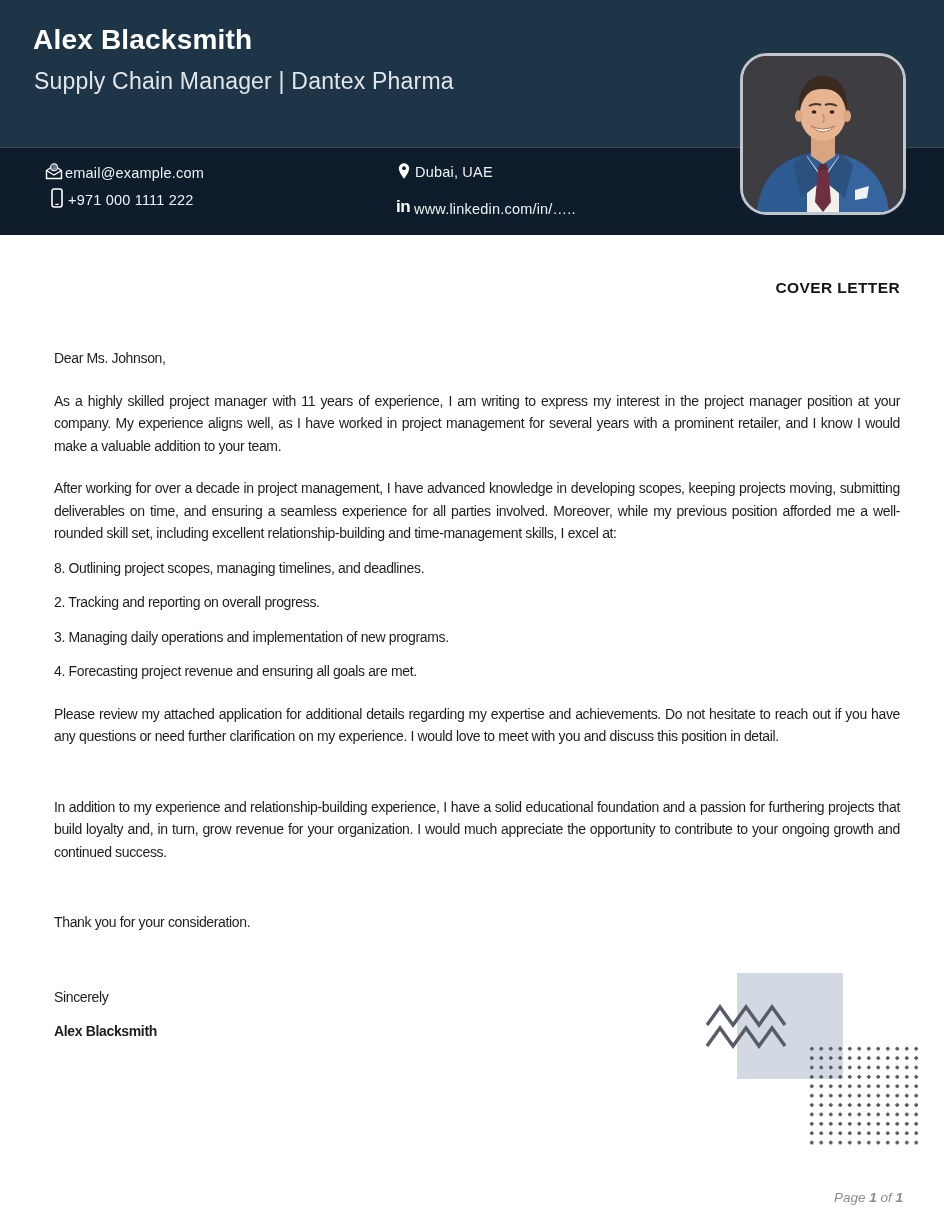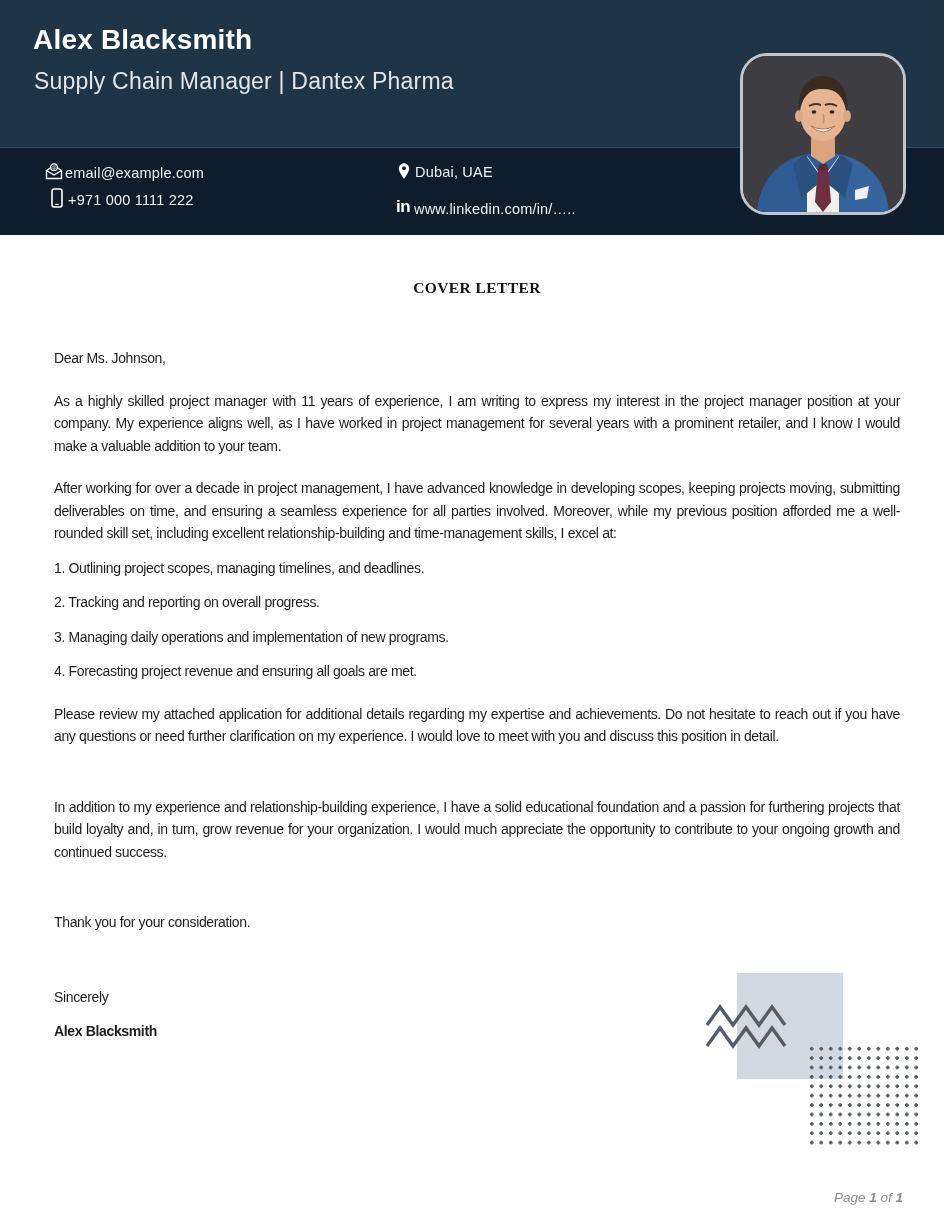--- a/index.html
+++ b/index.html
@@ -24,21 +24,21 @@
   .cicon{display:inline-flex;align-items:center;justify-content:center;width:20px;}
   .in-glyph{font-weight:bold;font-size:17px;color:#ffffff;letter-spacing:-.5px;}
 
   
   .photo{position:absolute;right:40px;top:53px;width:166px;height:162px;border:3px solid var(--photo_border);
          border-radius:27px;overflow:hidden;background:#3d3d42;}
   .photo svg{display:block;}
 
   
   .letter{position:absolute;left:0;top:235px;width:946px;padding:0 46px 0 54px;color:var(--text);}
-  .letter-title{margin-top:44px;text-align:center;font-size:15.5px;font-weight:bold;letter-spacing:.4px;color:#141414;font-family:Liberation Serif, serif;}
+  .letter-title{margin-top:44px;text-align:right;font-size:15.5px;font-weight:bold;letter-spacing:.4px;color:#141414;}
   .letter p{font-size:14px;letter-spacing:-0.35px;line-height:22.5px;color:var(--text);}
   .salutation{margin-top:50px;}
   .para{margin-top:20px;text-align:justify;}
   .list-item{margin-top:12px;}
   .big-gap{margin-top:48px;}
   .signoff{margin-top:52px;}
   .signature{margin-top:12px;font-weight:bold;}
 
   
   .deco-square{position:absolute;left:737px;top:973px;width:106px;height:106px;background:var(--square);}
@@ -136,21 +136,21 @@
 
       <path d="M68 70 Q80 82 92 70 Q80 76 68 70 Z" fill="#ffffff" stroke="#b0714e" stroke-width="1"></path>
     </svg>
   </div>
 
   <div class="letter">
     <div class="letter-title">COVER LETTER</div>
     <p class="salutation">Dear Ms. Johnson,</p>
     <p class="para">As a highly skilled project manager with 11 years of experience, I am writing to express my interest in the project manager position at your company. My experience aligns well, as I have worked in project management for several years with a prominent retailer, and I know I would make a valuable addition to your team.</p>
     <p class="para">After working for over a decade in project management, I have advanced knowledge in developing scopes, keeping projects moving, submitting deliverables on time, and ensuring a seamless experience for all parties involved. Moreover, while my previous position afforded me a well-rounded skill set, including excellent relationship-building and time-management skills, I excel at:</p>
-    <p class="list-item">1. Outlining project scopes, managing timelines, and deadlines.</p>
+    <p class="list-item">8. Outlining project scopes, managing timelines, and deadlines.</p>
     <p class="list-item">2. Tracking and reporting on overall progress.</p>
     <p class="list-item">3. Managing daily operations and implementation of new programs.</p>
     <p class="list-item">4. Forecasting project revenue and ensuring all goals are met.</p>
     <p class="para">Please review my attached application for additional details regarding my expertise and achievements. Do not hesitate to reach out if you have any questions or need further clarification on my experience. I would love to meet with you and discuss this position in detail.</p>
     <p class="para big-gap">In addition to my experience and relationship-building experience, I have a solid educational foundation and a passion for furthering projects that build loyalty and, in turn, grow revenue for your organization. I would much appreciate the opportunity to contribute to your ongoing growth and continued success.</p>
     <p class="big-gap">Thank you for your consideration.</p>
     <p class="signoff">Sincerely</p>
     <p class="signature">Alex Blacksmith</p>
   </div>
 

